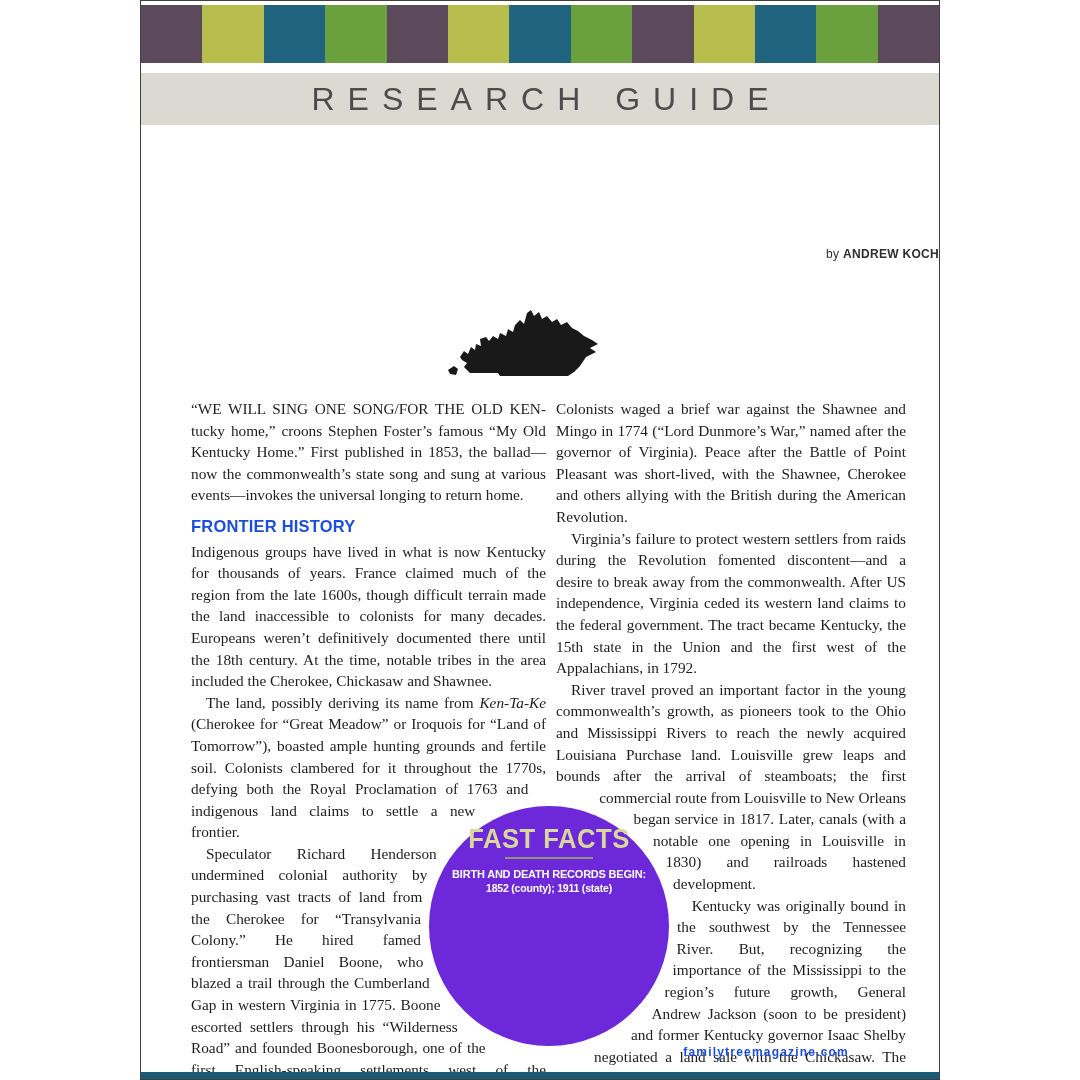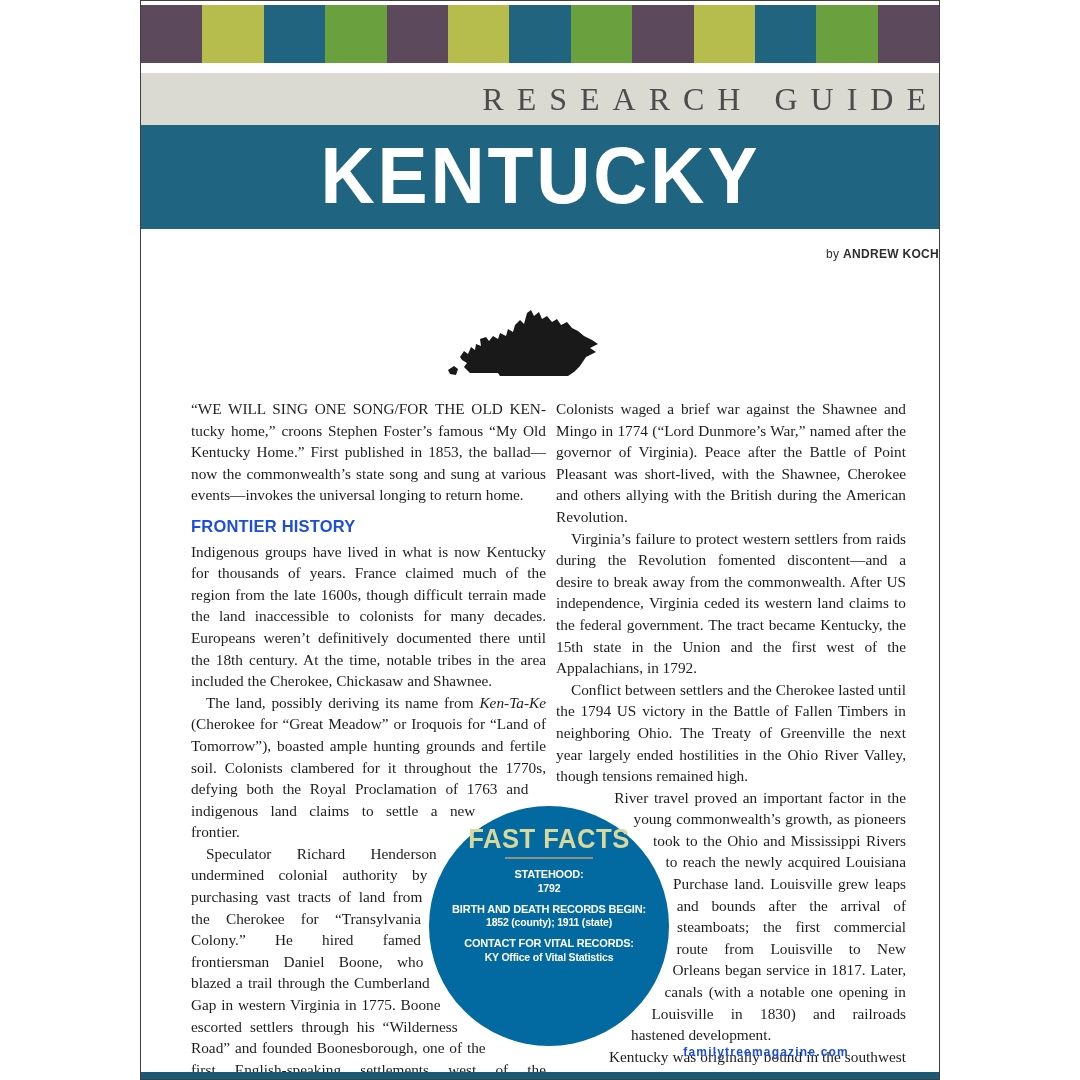--- a/index.html
+++ b/index.html
@@ -12,22 +12,22 @@
     position:absolute;left:140px;top:0;width:800px;height:1080px;
     background:#ffffff;border:1px solid #3f3f3f;box-sizing:border-box;
     overflow:hidden;
   }
   
   .stripe-bar{position:absolute;left:0;right:0;top:4px;height:58px;display:flex;}
   .stripe{flex:1;}
   
   .kicker-band{position:absolute;left:0;right:0;top:72px;height:52px;background:#dad9d2;}
   .kicker{
-    width:100%;text-align:right;line-height:52px;
-    font-family:Liberation Serif, serif;font-size:32px;color:#4c4c4c;
+    width:100%;text-align:center;line-height:52px;
+    font-family:Liberation Sans, sans-serif;font-size:32px;color:#4c4c4c;
     letter-spacing:13px;text-indent:13px;
   }
   
   .title-band{position:absolute;left:0;right:0;top:124px;height:104px;background:#1f6480;text-align:center;}
   .state-title{
     display:inline-block;transform:scaleX(0.95);transform-origin:center;
     font-family:"Liberation Sans",sans-serif;font-weight:bold;font-size:79px;
     color:#ffffff;letter-spacing:3px;line-height:102px;
   }
   
@@ -51,21 +51,21 @@
     font-family:"Liberation Sans",sans-serif;font-weight:bold;font-size:16.5px;
     color:#1d4ed8;letter-spacing:0.2px;margin:10px 0 3px 0;text-align:left;
   }
   .ital{font-style:italic;}
   
   .wrap-left{float:right;width:132px;height:650px;shape-outside:circle(128px at 135px 528px);}
   .wrap-right{float:left;width:126px;height:650px;shape-outside:circle(128px at -7px 528px);}
   
   .fast-facts{
     position:absolute;left:288px;top:805px;width:240px;height:240px;border-radius:50%;
-    background:#0369a1;text-align:center;font-family:"Liberation Sans",sans-serif;
+    background:#6d28d9;text-align:center;font-family:"Liberation Sans",sans-serif;
   }
   .ff-title{
     margin-top:19px;display:inline-block;transform:scaleX(0.95);
     font-weight:bold;font-size:27px;color:#d9d89c;letter-spacing:0.5px;line-height:28px;
   }
   .ff-divider{width:88px;height:2px;background:#97907f;margin:4px auto 9px auto;}
   .ff-item{margin-bottom:7.5px;}
   .ff-label{
     font-weight:bold;font-size:11px;color:#ffffff;letter-spacing:-0.2px;line-height:13.5px;white-space:nowrap;
   }
@@ -99,23 +99,20 @@
       <div class="stripe" style="background: rgb(182, 189, 77);"></div>
       <div class="stripe" style="background: rgb(32, 100, 127);"></div>
       <div class="stripe" style="background: rgb(107, 160, 62);"></div>
       <div class="stripe" style="background: rgb(92, 74, 92);"></div>
     </div>
 
   <div class="kicker-band">
     <div class="kicker">RESEARCH GUIDE</div>
   </div>
 
-  <div class="title-band">
-    <span class="state-title">KENTUCKY</span>
-  </div>
 
   <div class="byline"><span>by</span>&nbsp;<b>ANDREW KOCH</b></div>
 
   <div class="map-wrap">
     <svg width="200" height="85" viewBox="0 0 200 85" xmlns="http://www.w3.org/2000/svg">
       <path fill="#191919" d="M8,70 L14,66 L18,69 L16,75 L10,74 Z"></path>
       <path fill="#191919" d="M20,57 L24,51 L28,54 L31,47 L35,50 L36,44 L41,46 L40,39 L46,37 L49,41 L53,36 L58,39 L60,33 L66,36 L68,29 L73,32 L75,25 L80,20 L84,24 L87,13 L91,10 L94,16 L99,12 L102,19 L107,16 L112,22 L117,19 L121,25 L127,22 L132,28 L138,31 L144,36 L152,40 L158,44 L150,48 L156,52 L146,57 L140,66 L134,72 L128,76 L60,76 L58,73 L30,73 L24,67 L27,63 L22,60 Z"></path>
     </svg>
   </div>
 
@@ -126,40 +123,31 @@
     <p>Indigenous groups have lived in what is now Kentucky for thousands of years. France claimed much of the region from the late 1600s, though difficult terrain made the land inaccessible to colonists for many decades. Europeans weren’t definitively documented there until the 18th century. At the time, notable tribes in the area included the Cherokee, Chickasaw and Shawnee.</p>
     <p class="ind"><span>The land, possibly deriving its name from </span><span class="ital">Ken-Ta-Ke</span><span> (Cherokee for “Great Meadow” or Iroquois for “Land of Tomorrow”), boasted ample hunting grounds and fertile soil. Colonists clambered for it throughout the 1770s, defying both the Royal Proclamation of 1763 and indigenous land claims to settle a new frontier.</span></p>
     <p class="ind">Speculator Richard Henderson undermined colonial authority by purchasing vast tracts of land from the Cherokee for “Transylvania Colony.” He hired famed frontiersman Daniel Boone, who blazed a trail through the Cumberland Gap in western Virginia in 1775. Boone escorted settlers through his “Wilderness Road” and founded Boonesborough, one of the first English-speaking settlements west of the Appalachians.</p>
 
   </div>
 
   <div class="col col-right">
     <div class="wrap-right"></div>
     <p>Colonists waged a brief war against the Shawnee and Mingo in 1774 (“Lord Dunmore’s War,” named after the governor of Virginia). Peace after the Battle of Point Pleasant was short-lived, with the Shawnee, Cherokee and others allying with the British during the American Revolution.</p>
     <p class="ind">Virginia’s failure to protect western settlers from raids during the Revolution fomented discontent—and a desire to break away from the commonwealth. After US independence, Virginia ceded its western land claims to the federal government. The tract became Kentucky, the 15th state in the Union and the first west of the Appalachians, in 1792.</p>
-    <p class="ind">Conflict between settlers and the Cherokee lasted until the 1794 US victory in the Battle of Fallen Timbers in neighboring Ohio. The Treaty of Greenville the next year largely ended hostilities in the Ohio River Valley, though tensions remained high.</p>
     <p class="ind">River travel proved an important factor in the young commonwealth’s growth, as pioneers took to the Ohio and Mississippi Rivers to reach the newly acquired Louisiana Purchase land. Louisville grew leaps and bounds after the arrival of steamboats; the first commercial route from Louisville to New Orleans began service in 1817. Later, canals (with a notable one opening in Louisville in 1830) and railroads hastened development.</p>
     <p class="ind">Kentucky was originally bound in the southwest by the Tennessee River. But, recognizing the importance of the Mississippi to the region’s future growth, General Andrew Jackson (soon to be president) and former Kentucky governor Isaac Shelby negotiated a land sale with the Chickasaw. The “Jackson Purchase,” as it came to be known, added some 2,300 square miles to Kentucky.</p>
 
   </div>
 
   <div class="fast-facts">
     <span class="ff-title">FAST FACTS</span>
     <div class="ff-divider"></div>
     <div class="ff-item">
-      <div class="ff-label">STATEHOOD:</div>
-      <div class="ff-value">1792</div>
-    </div>
-    <div class="ff-item">
       <div class="ff-label">BIRTH AND DEATH RECORDS BEGIN:</div>
       <div class="ff-value">1852 (county); 1911 (state)</div>
-    </div>
-    <div class="ff-item">
-      <div class="ff-label">CONTACT FOR VITAL RECORDS:</div>
-      <div class="ff-value">KY Office of Vital Statistics</div>
     </div>
   </div>
 
   <div class="footer-url">familytreemagazine.com</div>
 
   <div class="bottom-bar"></div>
 
 </div>
 
 </body></html>

